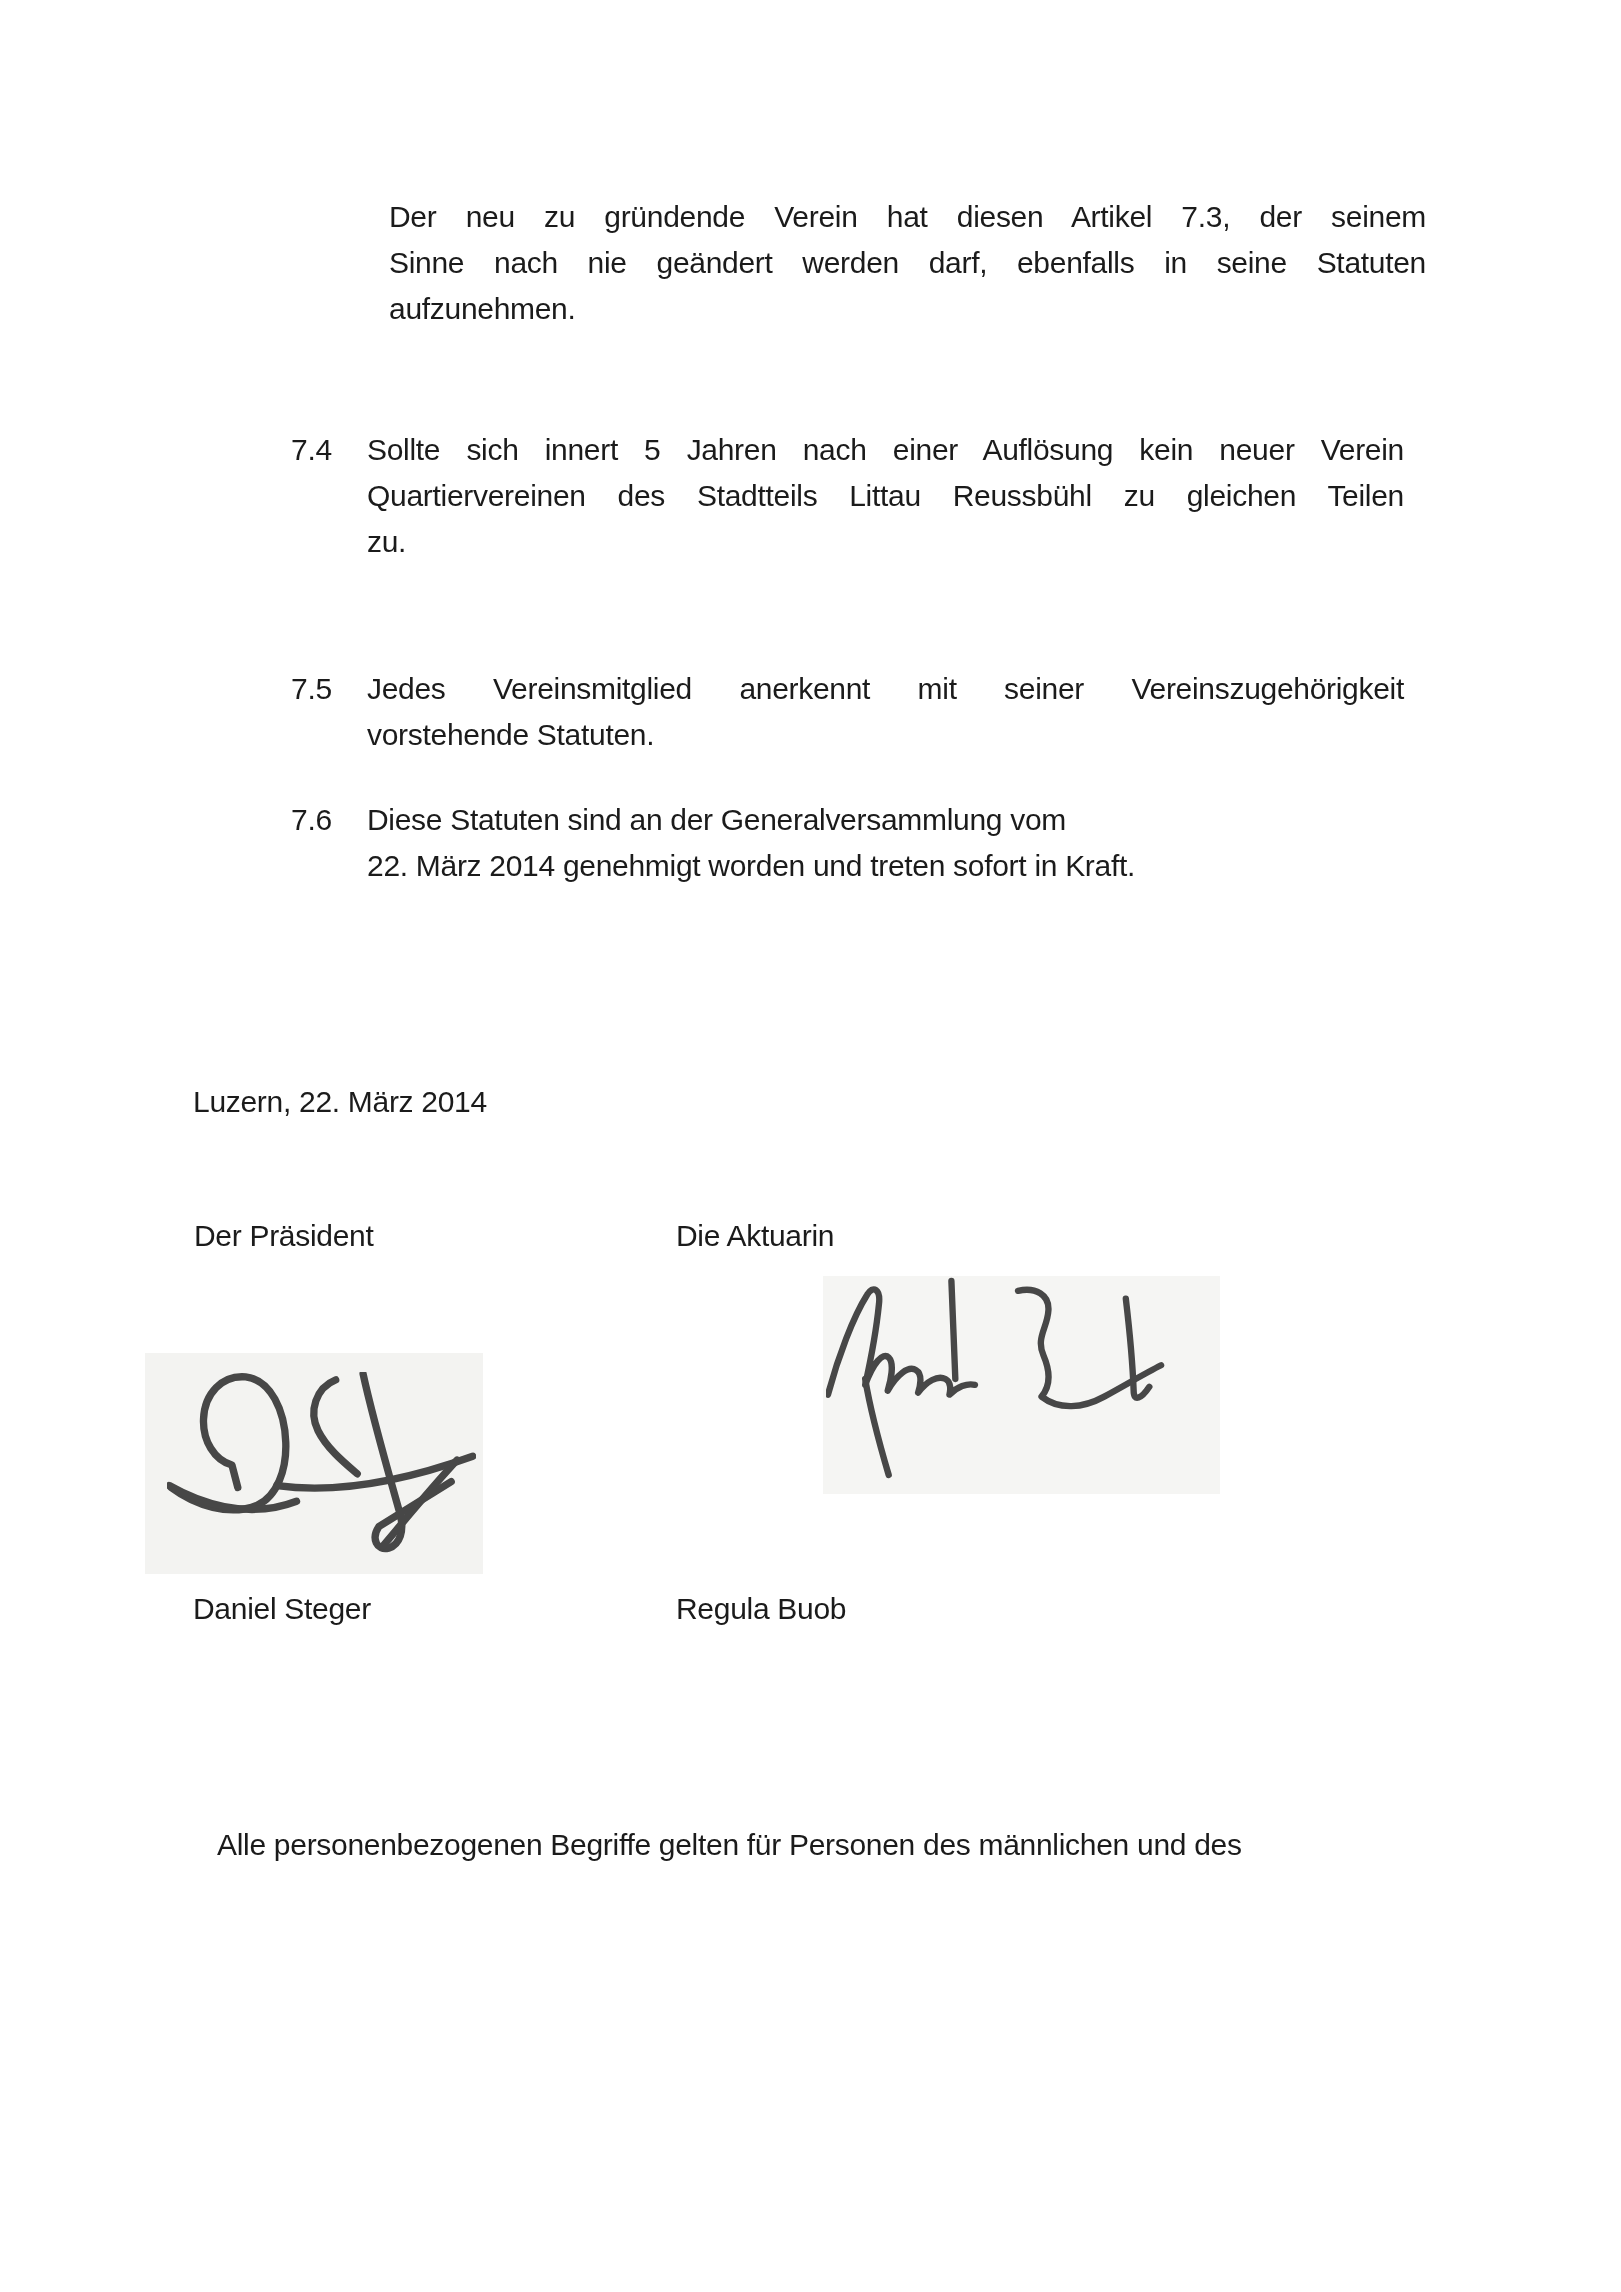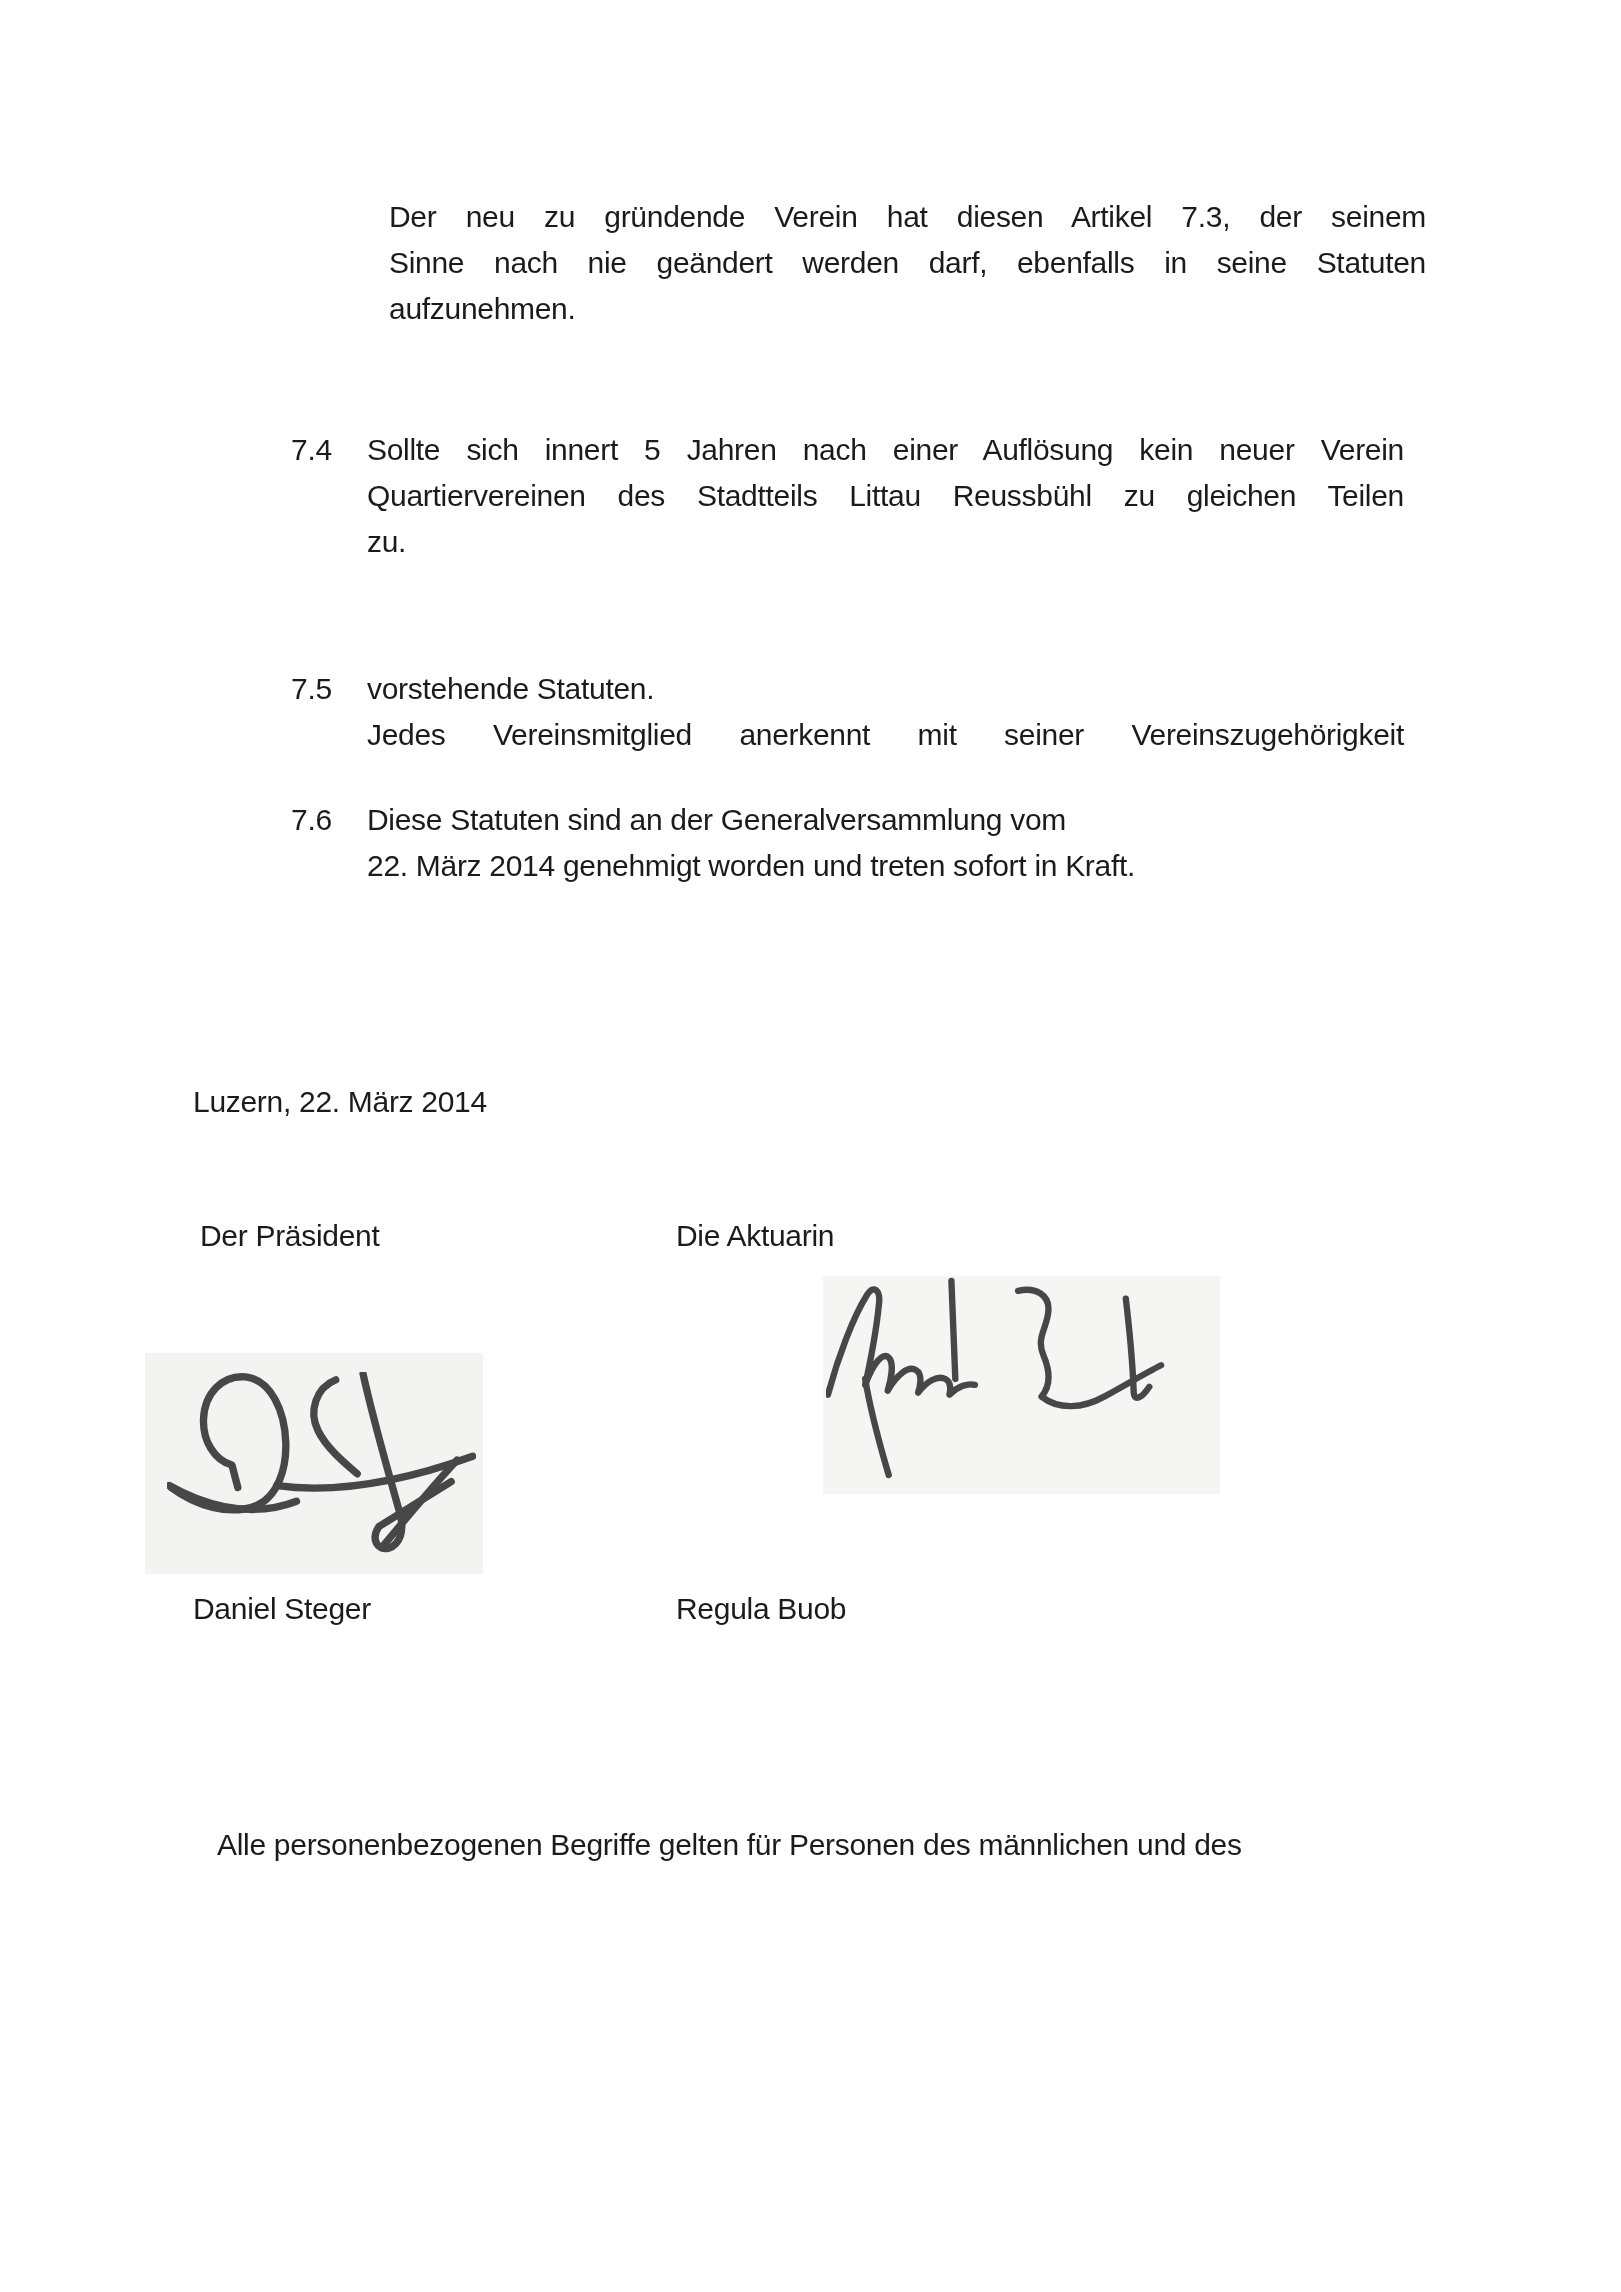--- a/index.html
+++ b/index.html
@@ -24,21 +24,21 @@
   .statute-item { position: absolute; left: 291px; width: 1135px; }
   #item-7-4 { top: 427px; }
   #item-7-5 { top: 666px; }
   #item-7-6 { top: 797px; }
   .item-number { position: absolute; left: 0; top: 0; width: 98px; }
   .item-lines  { margin-left: 76px; width: 1037px; }
 
   #dateline { position: absolute; left: 193px; top: 1079px; }
 
   .role-label, .signer-name { position: absolute; }
-  #role-president { left: 200px; top: 1213px; }
+  #role-president { left: 194px; top: 1213px; }
   #role-actuary   { left: 676px; top: 1213px; }
   #name-president { left: 193px; top: 1586px; }
   #name-actuary   { left: 676px; top: 1586px; }
 
   
   .sig-patch { position: absolute; }
   #patch-president { left: 145px; top: 1353px; width: 338px; height: 221px; background: #f3f3f1; }
   #patch-actuary   { left: 823px; top: 1276px; width: 397px; height: 218px; background: #f5f5f3; }
 
   .sig-svg { position: absolute; }
@@ -64,22 +64,22 @@
   <div class="item-lines">
       <div class="line jline" style="white-space: normal;">Sollte sich innert 5 Jahren nach einer Auflösung kein neuer Verein</div>
       <div class="line jline" style="white-space: normal;">Quartiervereinen des Stadtteils Littau Reussbühl zu gleichen Teilen</div>
       <div class="line" style="white-space: normal;">zu.</div>
     </div>
 </div>
 
 <div id="item-7-5" class="statute-item txt">
   <span class="item-number">7.5</span>
   <div class="item-lines">
+      <div class="line jline" style="white-space: normal;">Jedes Vereinsmitglied anerkennt mit seiner Vereinszugehörigkeit</div>
       <div class="line" style="white-space: normal;">vorstehende Statuten.</div>
-      <div class="line jline" style="white-space: normal;">Jedes Vereinsmitglied anerkennt mit seiner Vereinszugehörigkeit</div>
     </div>
 </div>
 
 <div id="item-7-6" class="statute-item txt">
   <span class="item-number">7.6</span>
   <div class="item-lines">
       <div class="line" style="white-space: normal;">Diese Statuten sind an der Generalversammlung vom</div>
       <div class="line" style="white-space: normal;">22. März 2014 genehmigt worden und treten sofort in Kraft.</div>
     </div>
 </div>

